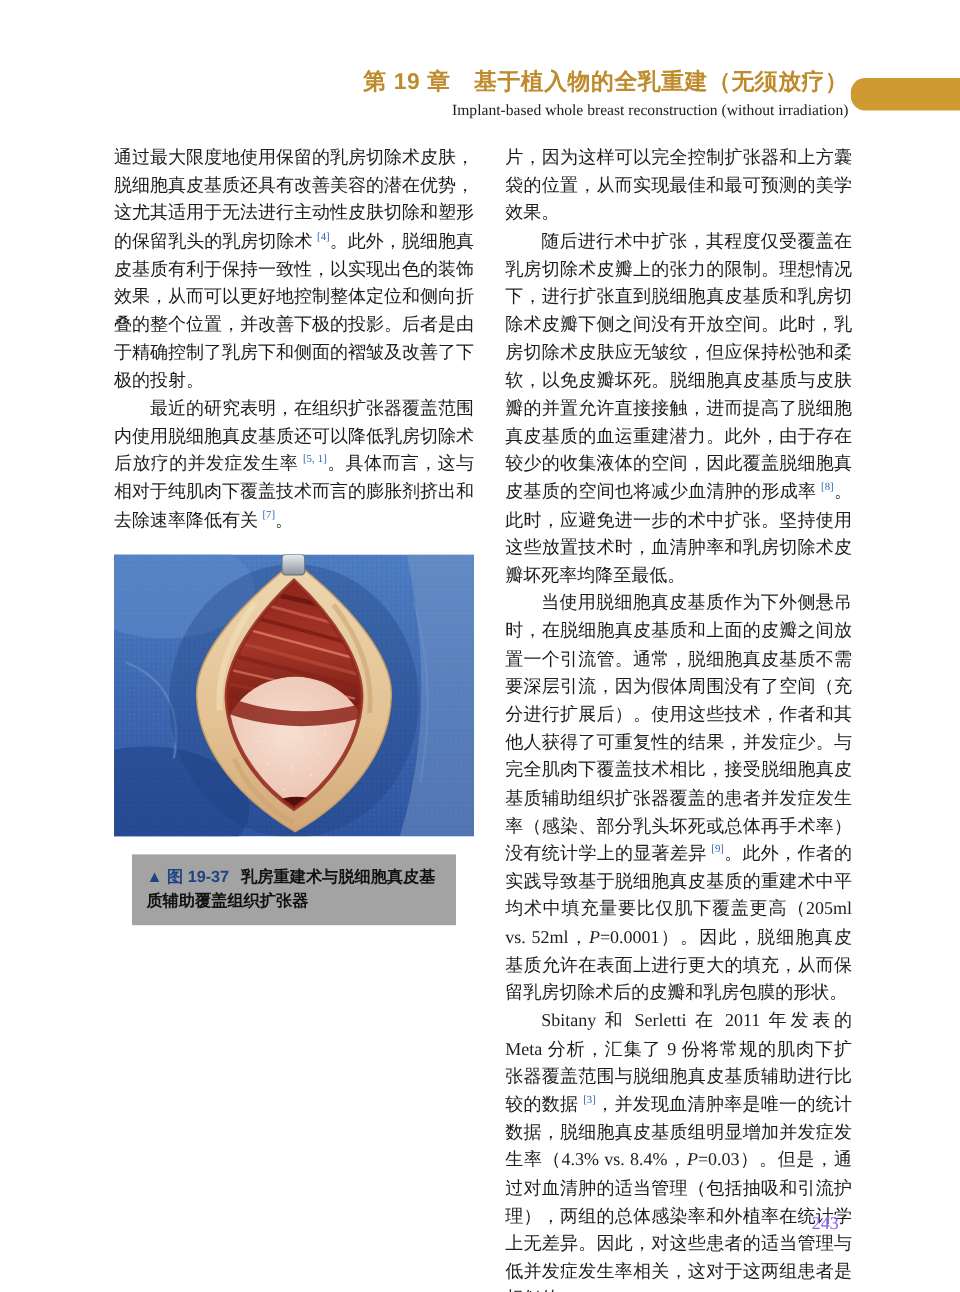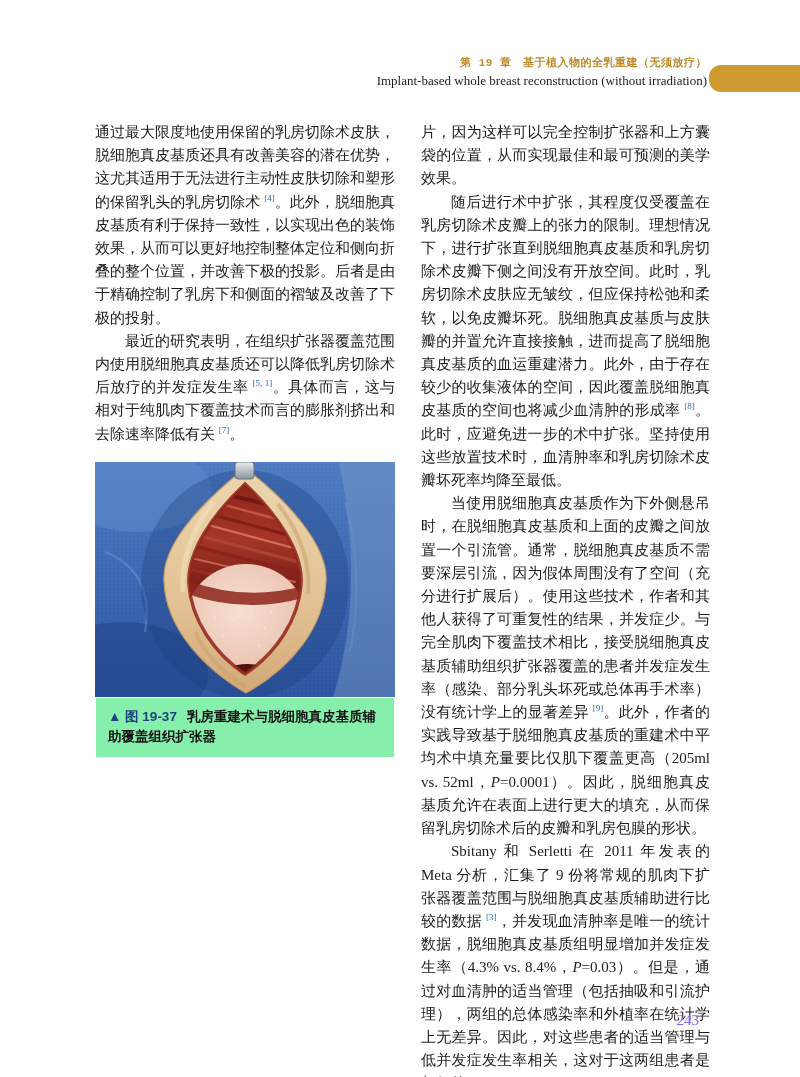--- a/index.html
+++ b/index.html
@@ -9,38 +9,38 @@
   }
   .page{position:absolute;inset:0;}
 
   
   .chapter-tab{
     position:absolute;top:65px;right:0;width:91px;height:27px;
     background:#D09A33;border-radius:12px 0 0 12px;
   }
   .header{position:absolute;top:55px;left:95px;width:612px;text-align:right;}
   .title-zh{
-    font-family:Liberation Mono, monospace;
-    font-size:11px;font-weight:bold;color:#BE8A2B;letter-spacing:.5px;
+    font-family:Liberation Sans, sans-serif;
+    font-size:19px;font-weight:bold;color:#BE8A2B;letter-spacing:.5px;
   }
   .title-en{font-size:13px;color:#1c1c1c;margin-top:3px;}
 
   
   .columns{position:absolute;top:121px;left:95px;width:615px;display:flex;gap:26px;}
   .col{width:300px;}
   .para{margin:0;font-size:15px;line-height:23.2px;text-align:justify;text-justify:inter-ideograph;}
   .para.indent{text-indent:2em;}
   sup.ref{color:#2F66AD;font-size:9px;line-height:0;vertical-align:super;letter-spacing:0;}
   i.pvar{font-style:italic;}
 
   
   .figure{margin:16px 0 0 0;}
   .photo{display:block;width:300px;height:235px;}
   .caption{
-    background:#86efac;padding:9px 12px 10px 12px;margin:1px;
+    background:#a3a3a3;padding:9px 12px 10px 12px;margin:15px;
     font-family:"Liberation Sans","DejaVu Sans",sans-serif;
     font-size:13.5px;font-weight:bold;line-height:20px;color:#111;
   }
   .cap-label{color:#1E4383;margin-right:10px;}
 
   .page-number{
     position:absolute;top:1012px;right:101px;
     font-family:Liberation Serif, serif;
     font-size:15px;color:#8b5cf6;
   }

